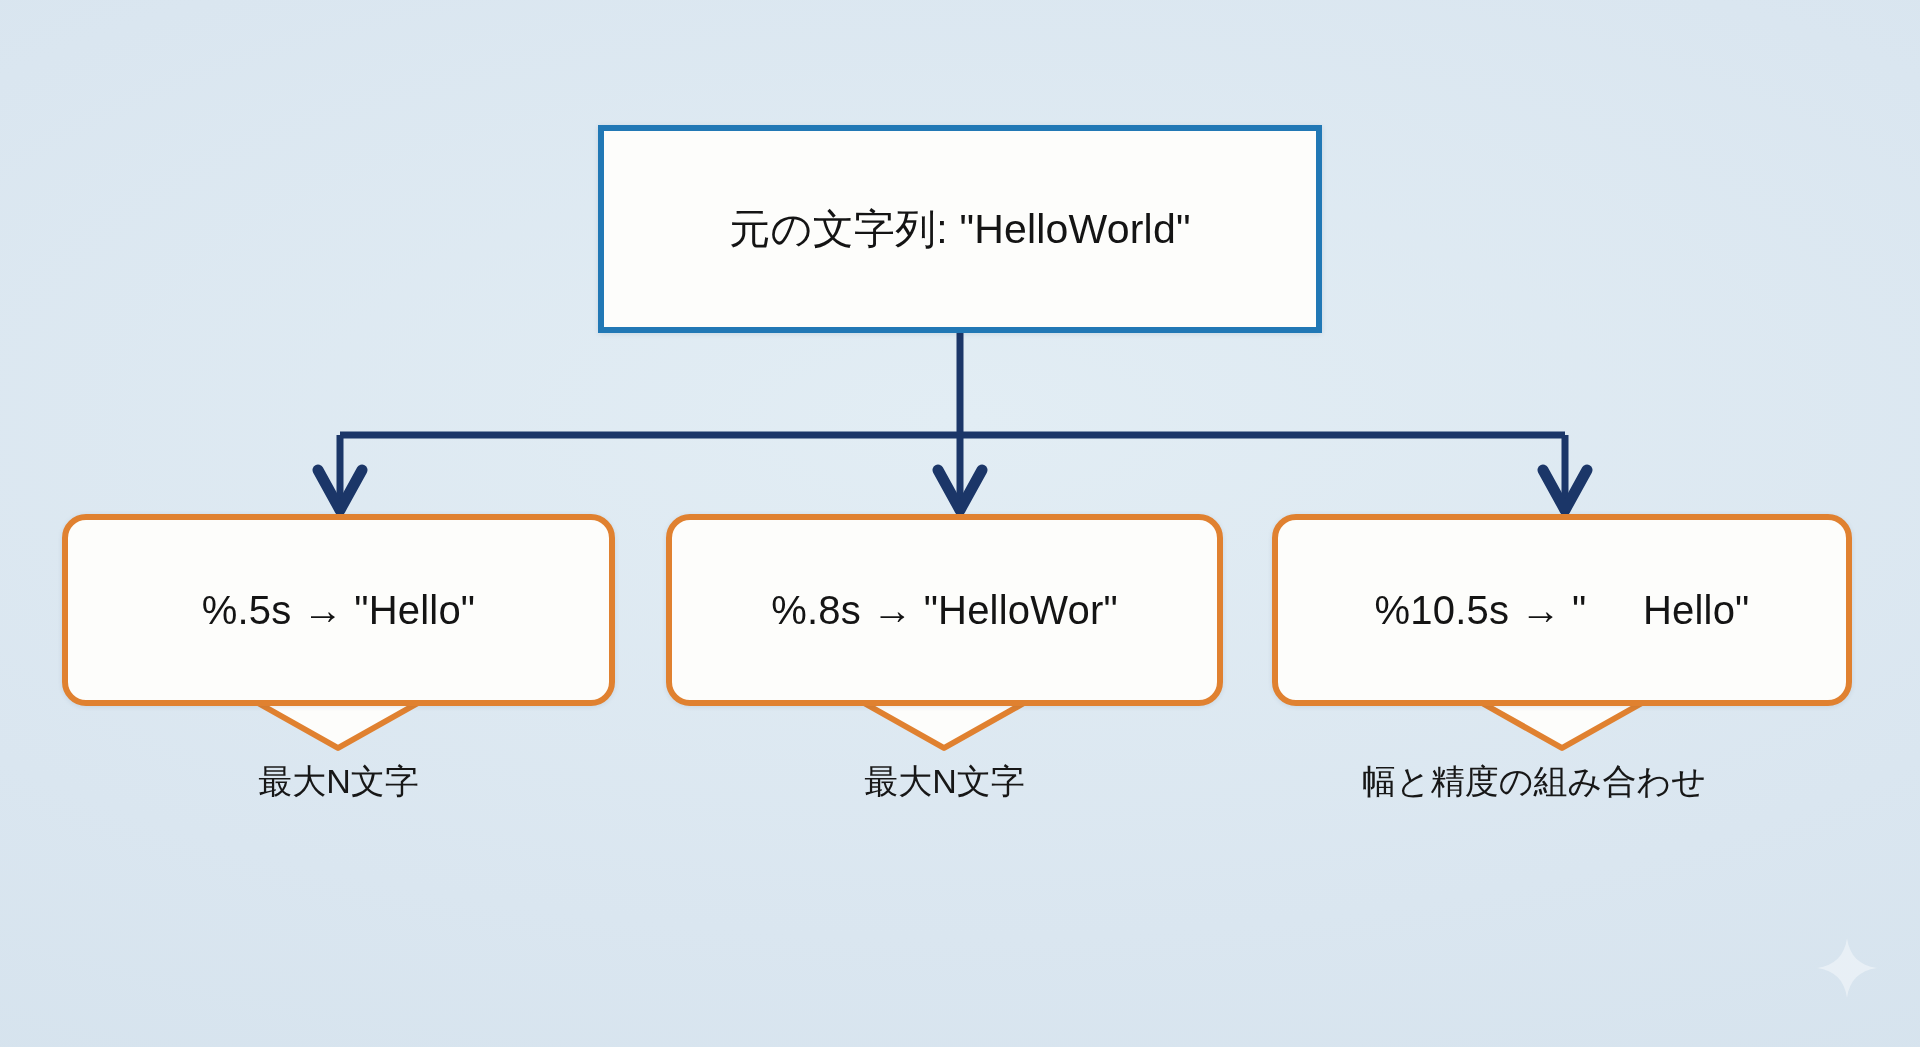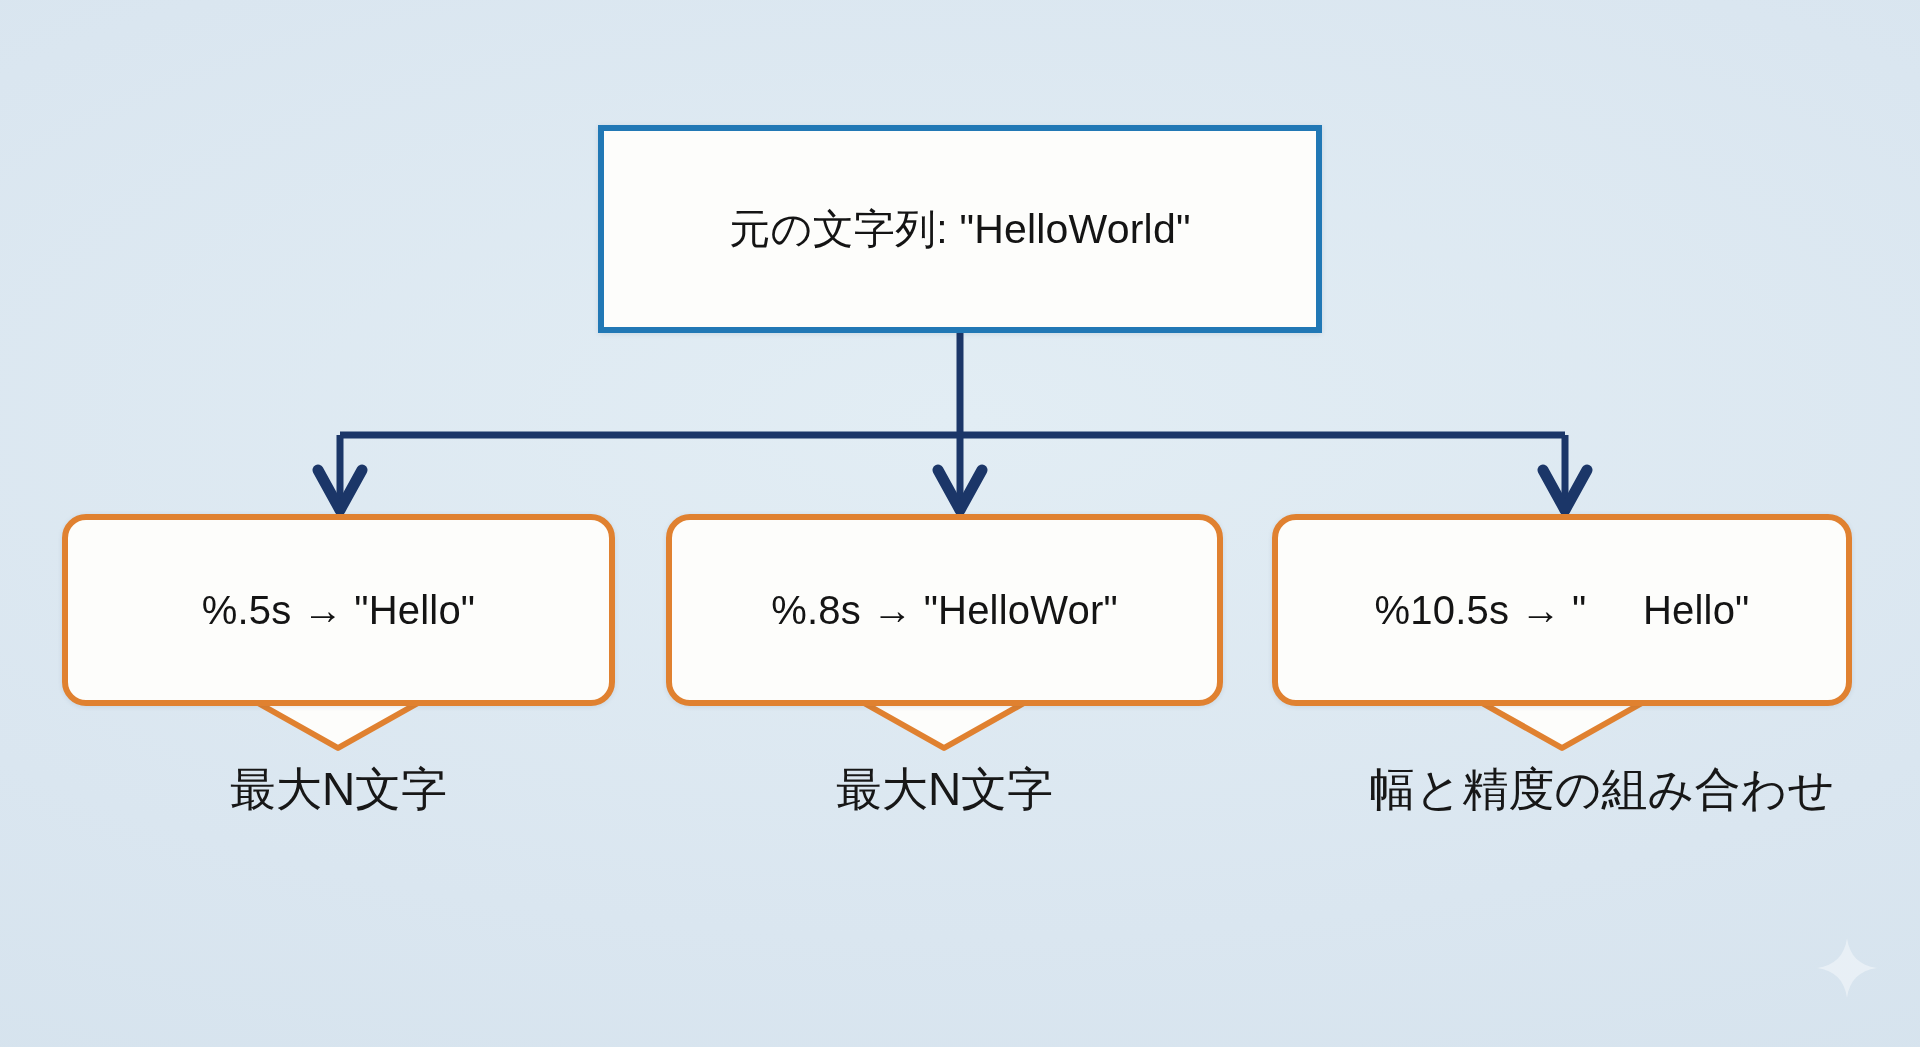--- a/index.html
+++ b/index.html
@@ -71,27 +71,27 @@
   }
   .callout-1 { left: 62px;   width: 553px; }
   .callout-2 { left: 666px;  width: 557px; }
   .callout-3 { left: 1272px; width: 580px; }
   
   
   .caption {
     position: absolute;
     top: 759px;
     text-align: center;
-    font-size: 46px;
+    font-size: 34px;
     color: #171717;
     white-space: pre;
   }
   .caption-1 { left: 62px;   width: 553px; }
   .caption-2 { left: 666px;  width: 557px; }
-  .caption-3 { left: 1312px; width: 580px; }
+  .caption-3 { left: 1244px; width: 580px; }
   
   .sparkle {
     position: absolute;
     right: 42px;
     bottom: 48px;
     width: 62px;
     height: 62px;
     opacity: 0.55;
   }
 </style>

